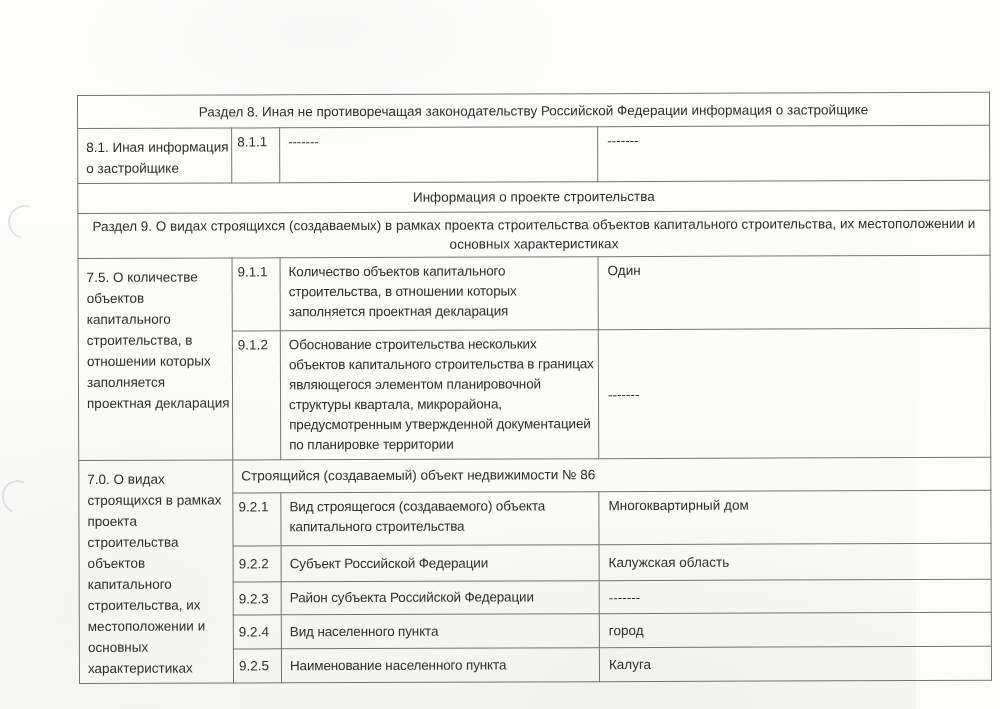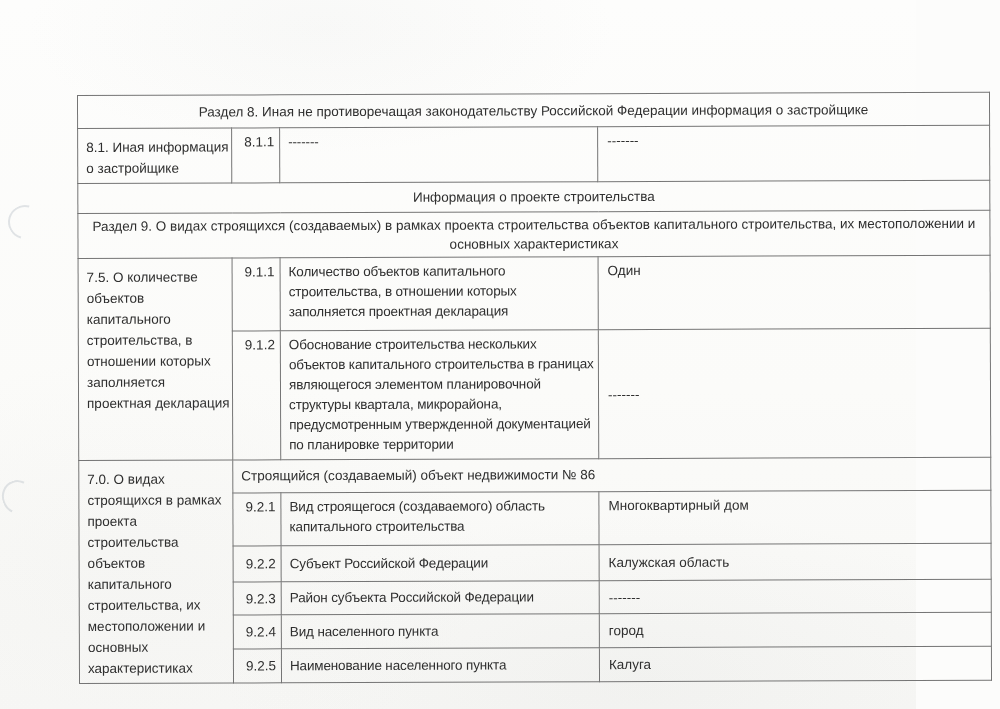--- a/index.html
+++ b/index.html
@@ -55,21 +55,21 @@
   table.doc { border-color: #616161; }
   td {
     vertical-align: top;
     padding: 4px 6px 4px 8px;
     overflow: hidden;
   }
   td.group {
     padding: 8px 2px 4px 8px;
     line-height: 21px;
   }
-  td.num { padding-left: 12px; }
+  td.num { padding-left: 5px; }
   td.desc { padding-right: 3px; letter-spacing: -0.15px; line-height: 20px; }
   td.val  { padding-left: 9px; }
   td.center-band {
     text-align: center;
     vertical-align: middle;
     padding: 3px 14px;
   }
   td.vmid { vertical-align: middle; }
   tr.h33 { height: 33px; } tr.h46 { height: 46px; } tr.h30 { height: 30px; }
   tr.h45 { height: 45px; } tr.h73 { height: 73px; } tr.h117 { height: 117px; }
@@ -125,21 +125,21 @@
         <td class="val vmid">-------</td>
       </tr>
 
       <tr class="h30">
         <td class="group" rowspan="6">7.0. О видах строящихся в рамках проекта строительства объектов капитального строительства, их местоположении и основных характеристиках</td>
         <td colspan="3" class="vmid">Строящийся (создаваемый) объект недвижимости № 86</td>
       </tr>
 
       <tr class="h49">
         <td class="num">9.2.1</td>
-        <td class="desc">Вид строящегося (создаваемого) область капитального строительства</td>
+        <td class="desc">Вид строящегося (создаваемого) объекта капитального строительства</td>
         <td class="val">Многоквартирный дом</td>
       </tr>
 
       <tr class="h33">
         <td class="num vmid">9.2.2</td>
         <td class="desc vmid">Субъект Российской Федерации</td>
         <td class="val vmid">Калужская область</td>
       </tr>
 
       <tr class="h30">

